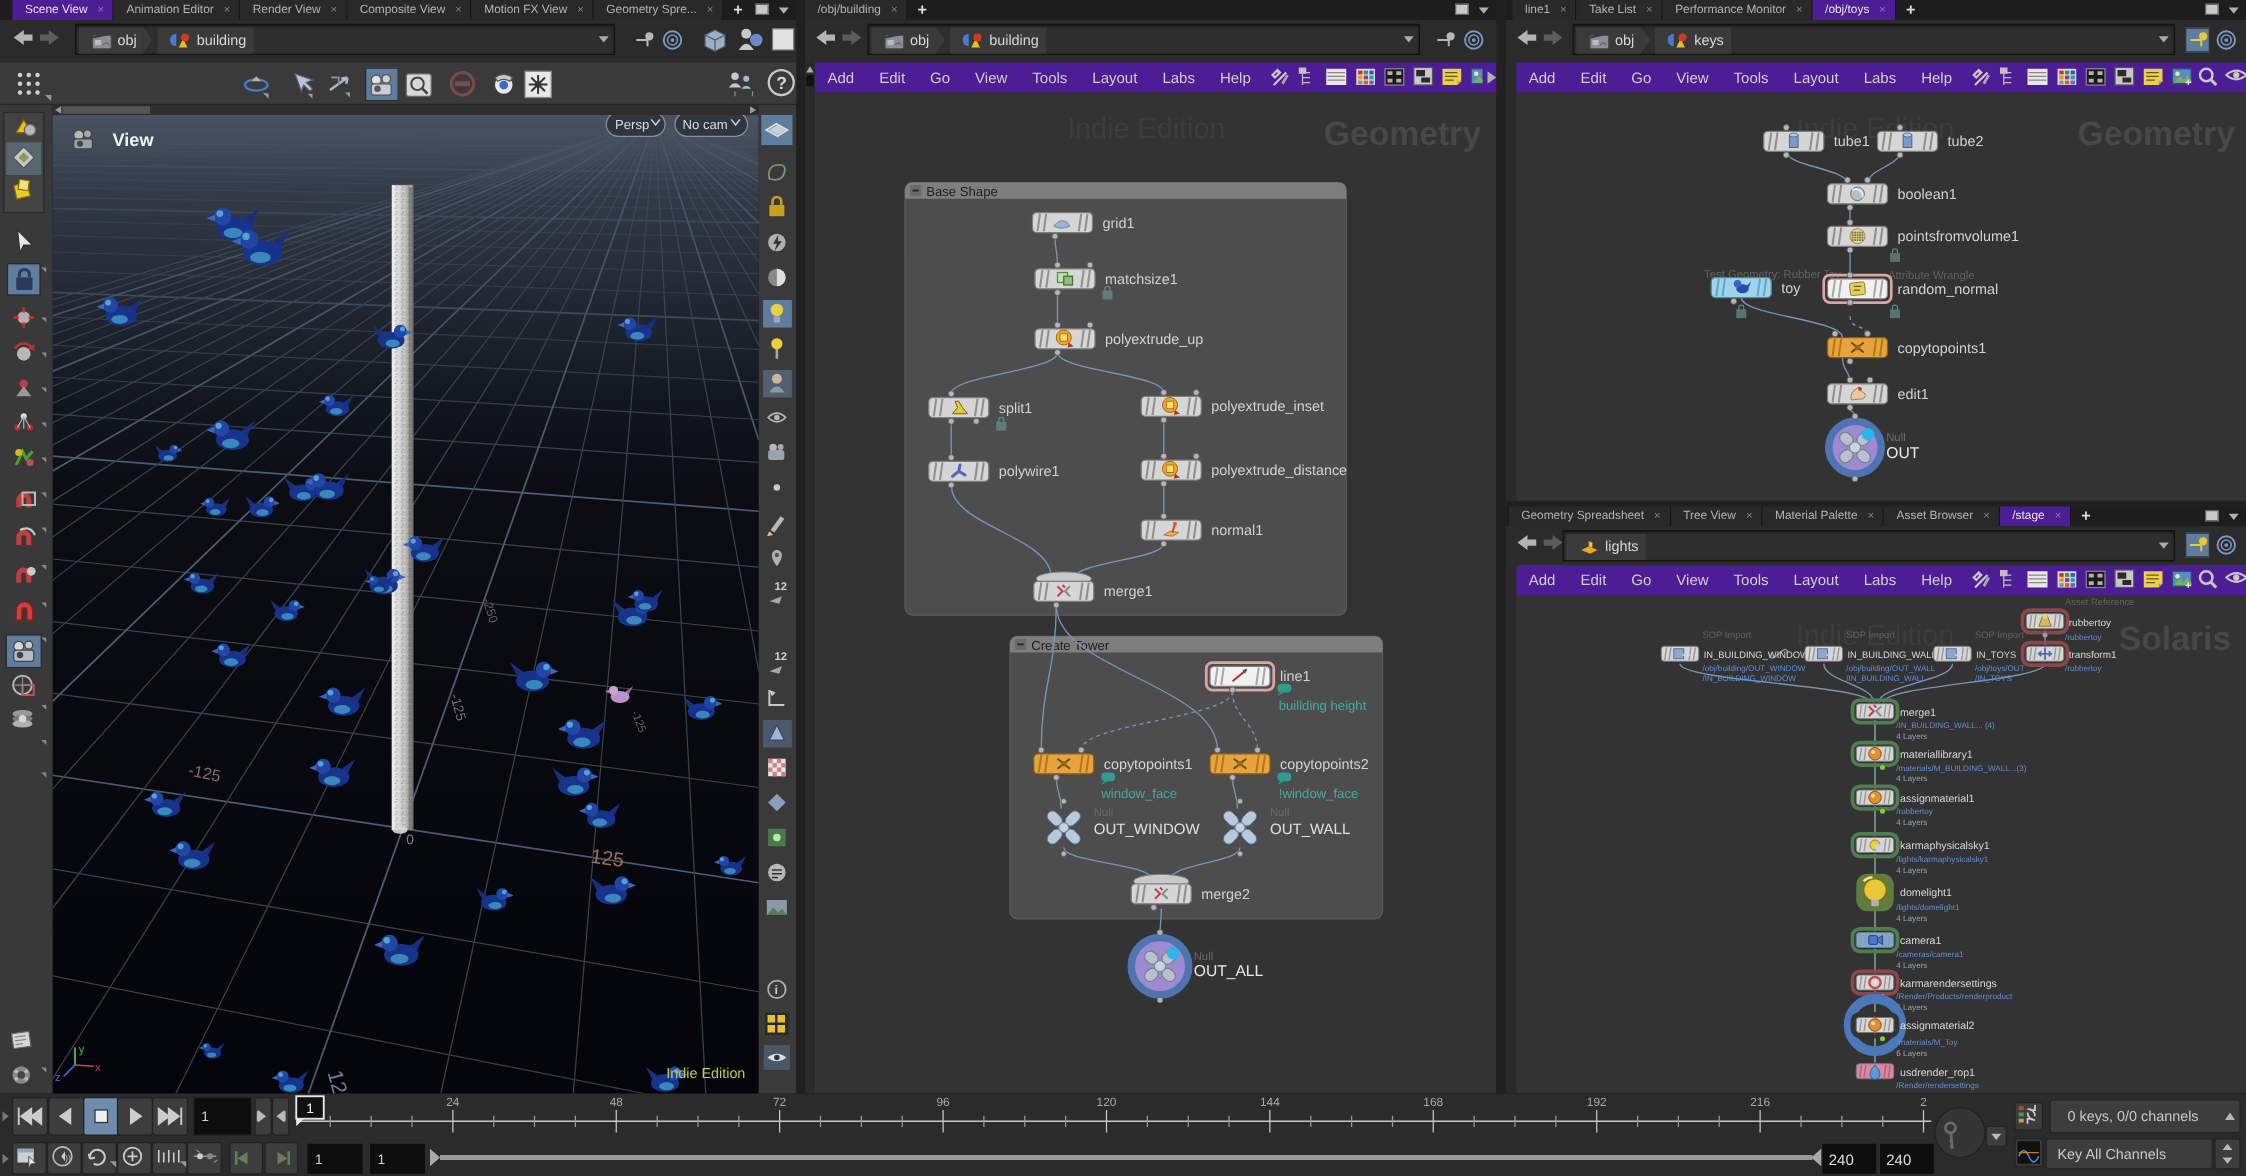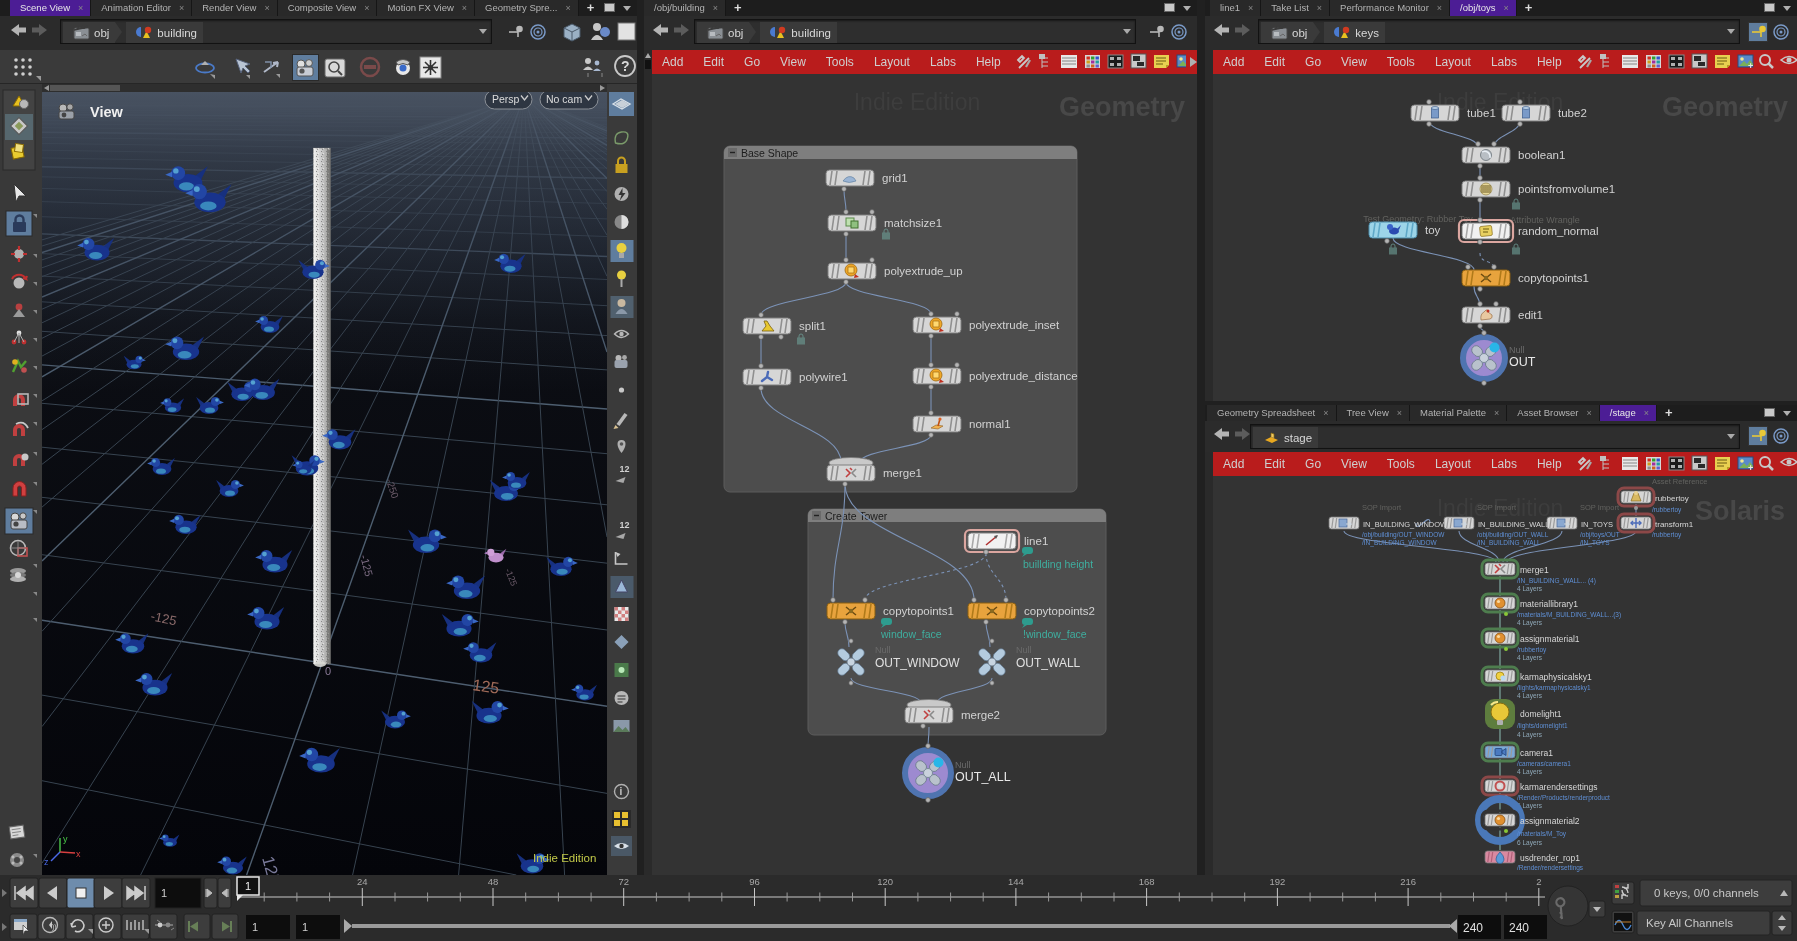--- a/index.html
+++ b/index.html
@@ -10,21 +10,21 @@
 .tab .x{color:#888;font-size:9px;margin-left:8px}
 .tab.act{background:#4c1d95;color:#e8e8e8}
 .tab.it{}
 .plus{display:inline-block;color:#ddd;font-size:13px;font-weight:bold;padding:0 8px;line-height:16px;vertical-align:top}
 .pathbar{position:absolute;left:0;right:0;top:16px;height:31px;background:#2b2b2b}
 .pathfield{position:absolute;top:3px;height:25px;background:#2e2e2e;border:1px solid #121212;box-shadow:inset 0 1px 2px rgba(0,0,0,.5)}
 .pf-inner{position:absolute;left:2px;top:2px;bottom:2px;display:flex;align-items:flex-start;color:#d8d8d8;font-size:11.5px}
 .crumb{display:flex;align-items:center;height:21px;padding:0 6px;background:#3a3a3a}
 .chev{width:0;height:0;border-top:10px solid transparent;border-bottom:10px solid transparent;border-left:7px solid #3a3a3a;margin-right:4px}
 .dd{position:absolute;right:4px;top:9px;width:0;height:0;border-left:4px solid transparent;border-right:4px solid transparent;border-top:5px solid #aaa}
-.menubar{position:absolute;left:8px;right:0;height:24px;background:#b91c1c;display:flex;align-items:center;color:#cfcfcf;font-size:12px}
+.menubar{position:absolute;left:8px;right:0;height:24px;background:#4c1d95;display:flex;align-items:center;color:#cfcfcf;font-size:12px}
 .menubar span.m{padding:0 10px}
 svg{display:block}
 text{font-family:"Liberation Sans",sans-serif}
 .gm{stroke:#3d4a57;stroke-width:1}
 .gM{stroke:#55677a;stroke-width:1.4}
 </style></head><body>
 <div class="pane" style="left:0;top:0;width:637px;height:875px;background:#2b2b2b"></div>
 <div class="abs" style="left:637px;top:0;width:7px;height:875px;background:#202020"></div>
 <div class="pane" style="left:644px;top:0;width:553px;height:875px;background:#2b2b2b"></div>
 <div class="abs" style="left:1197px;top:0;width:8px;height:875px;background:#202020"></div>
@@ -1195,21 +1195,21 @@
 <svg class="abs" style="left:1234px;top:426px" width="19" height="17">
     <path d="M8,2 L16,8 L8,14 L8,10.5 L1,10.5 L1,5.5 L8,5.5 Z" fill="#5c5c5c"></path>
   </svg>
 <div class="pathfield abs" style="left:1250px;top:424px;width:490px">
     <div class="pf-inner">
       <span class="crumb">
         <svg width="17" height="15" style="margin:0 4px">
           <path d="M2,10 l6,-3 l7,3 l-6,3 z" fill="#e8a820"></path>
           <path d="M8,7 v-4 l3,1 v4" fill="#f0c860" stroke="#8a6a10" stroke-width="0.7"></path>
         </svg>
-        <span>stage</span>
+        <span>lights</span>
       </span>
     </div>
     <div class="dd"></div>
   </div>
 <div class="abs" style="left:1748px;top:426px;width:20px;height:20px;background:#5f7d9e;border:1px solid #333"></div>
 <svg class="abs" style="left:1749px;top:427px" width="18" height="18">
     <g stroke="#e8c838" stroke-width="1.6" fill="none">
       <line x1="3" y1="9" x2="12" y2="9"></line>
       <path d="M12,4 v10"></path>
       <circle cx="13.5" cy="6" r="2.5" fill="#e8c838"></circle>

